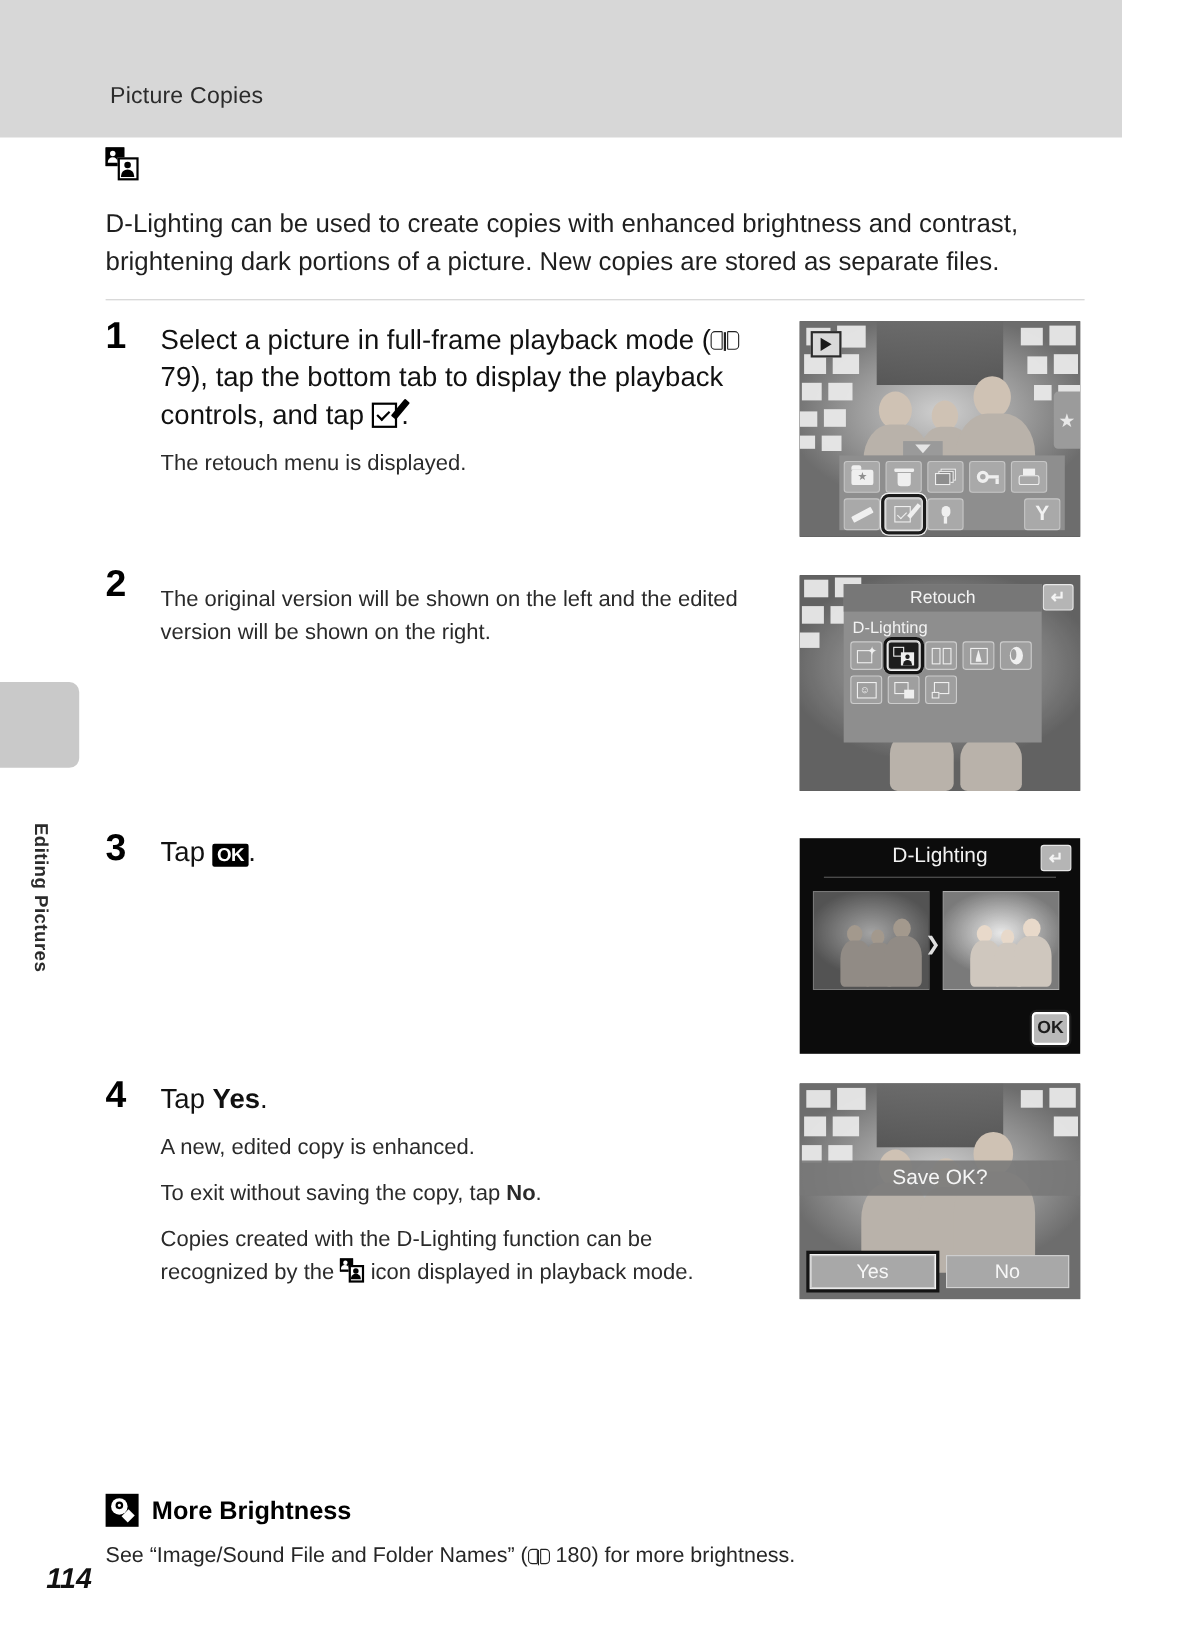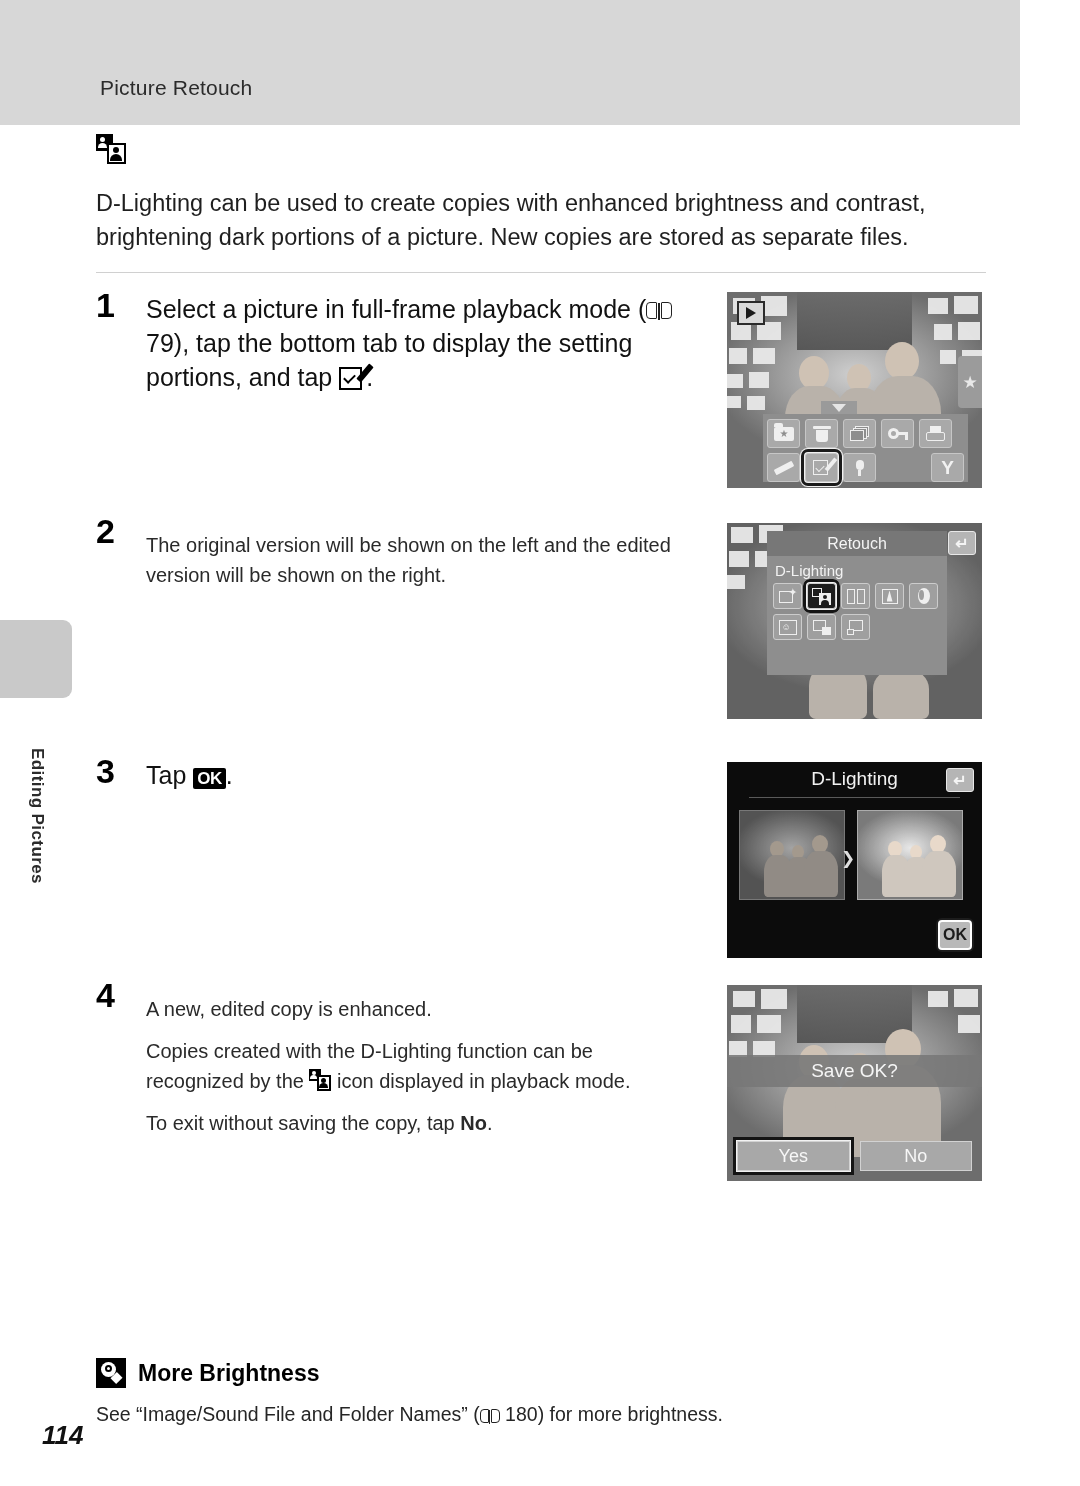--- a/index.html
+++ b/index.html
@@ -248,21 +248,21 @@
     position:absolute;left:96px;top:1403px;width:880px;font-size:19.5px;color:#262626;
   }
   .page-no{
     position:absolute;left:42px;top:1420px;font-size:26px;font-style:italic;font-weight:bold;color:#111;
   }
 </style>
 </head>
 <body>
 
 <div class="header-band"></div>
-<div class="header-title">Picture Retouch</div>
+<div class="header-title">Picture Copies</div>
 
 <div class="side-tab"></div>
 <div class="side-label">Editing Pictures</div>
 
 <div class="sec-title">
   <span class="ic ic-dlight">
     <span class="sq back"></span>
       <span class="bust h1"></span>
       <span class="bust b1"></span>
     <span class="sq front"></span>
@@ -271,22 +271,23 @@
   </span>
 </div>
 
 <div class="intro">D-Lighting can be used to create copies with enhanced brightness and contrast, brightening dark portions of a picture. New copies are stored as separate files.</div>
 <div class="rule"></div>
 
 <div class="step" style="top:292px;">
   <div class="num">1</div>
   <div class="body">
     <div class="head">
-      <span>Select a picture in full-frame playback mode (</span><span class="ic-book"><i></i></span> <span>79</span><span>), tap the bottom tab to display the setting portions, and tap </span><span class="ic-retouch"><span class="bx"></span><span class="chk"></span><span class="pen"></span></span><span>.</span>
-    </div>
+      <span>Select a picture in full-frame playback mode (</span><span class="ic-book"><i></i></span> <span>79</span><span>), tap the bottom tab to display the playback controls, and tap </span><span class="ic-retouch"><span class="bx"></span><span class="chk"></span><span class="pen"></span></span><span>.</span>
+    </div>
+    <p>The retouch menu is displayed.</p>
   </div>
 </div>
 
 <div class="shot" style="left:727px;top:292px;">
   <div class="photo">
     <div class="bg-scene"></div>
     <div class="trees"></div>
     <div class="lattice left">
       <i style="left:6px;top:6px;width:22px;height:16px"></i>
         <i style="left:34px;top:4px;width:26px;height:20px"></i>
@@ -481,26 +482,29 @@
     <div class="p-body" style="left:46px;top:46px;width:26px;height:40px;"></div>
     <div class="p-head" style="left:72px;top:24px;width:16px;height:18px;"></div>
     <div class="p-body" style="left:64px;top:40px;width:34px;height:46px;"></div>
   </div>
   <div class="ok-btn">OK</div>
 </div>
 
 <div class="step" style="top:982px;">
   <div class="num">4</div>
   <div class="body">
+    <div class="head">
+      <span>Tap </span><b>Yes</b><span>.</span>
+    </div>
     <p>A new, edited copy is enhanced.</p>
+    <p><span>To exit without saving the copy, tap </span><b>No</b><span>.</span></p>
     <p><span>Copies created with the D-Lighting function can be recognized by the </span><span class="ic ic-dlight small">
       <span class="sq back"></span><span class="bust h1"></span><span class="bust b1"></span>
       <span class="sq front"></span><span class="h2"></span><span class="b2"></span>
     </span><span> icon displayed in playback mode.</span></p>
-    <p><span>To exit without saving the copy, tap </span><b>No</b><span>.</span></p>
   </div>
 </div>
 
 <div class="shot" style="left:727px;top:985px;">
   <div class="photo">
     <div class="bg-scene"></div>
     <div class="trees"></div>
     <div class="lattice left">
       <i style="left:6px;top:6px;width:22px;height:16px"></i>
         <i style="left:34px;top:4px;width:26px;height:20px"></i>

